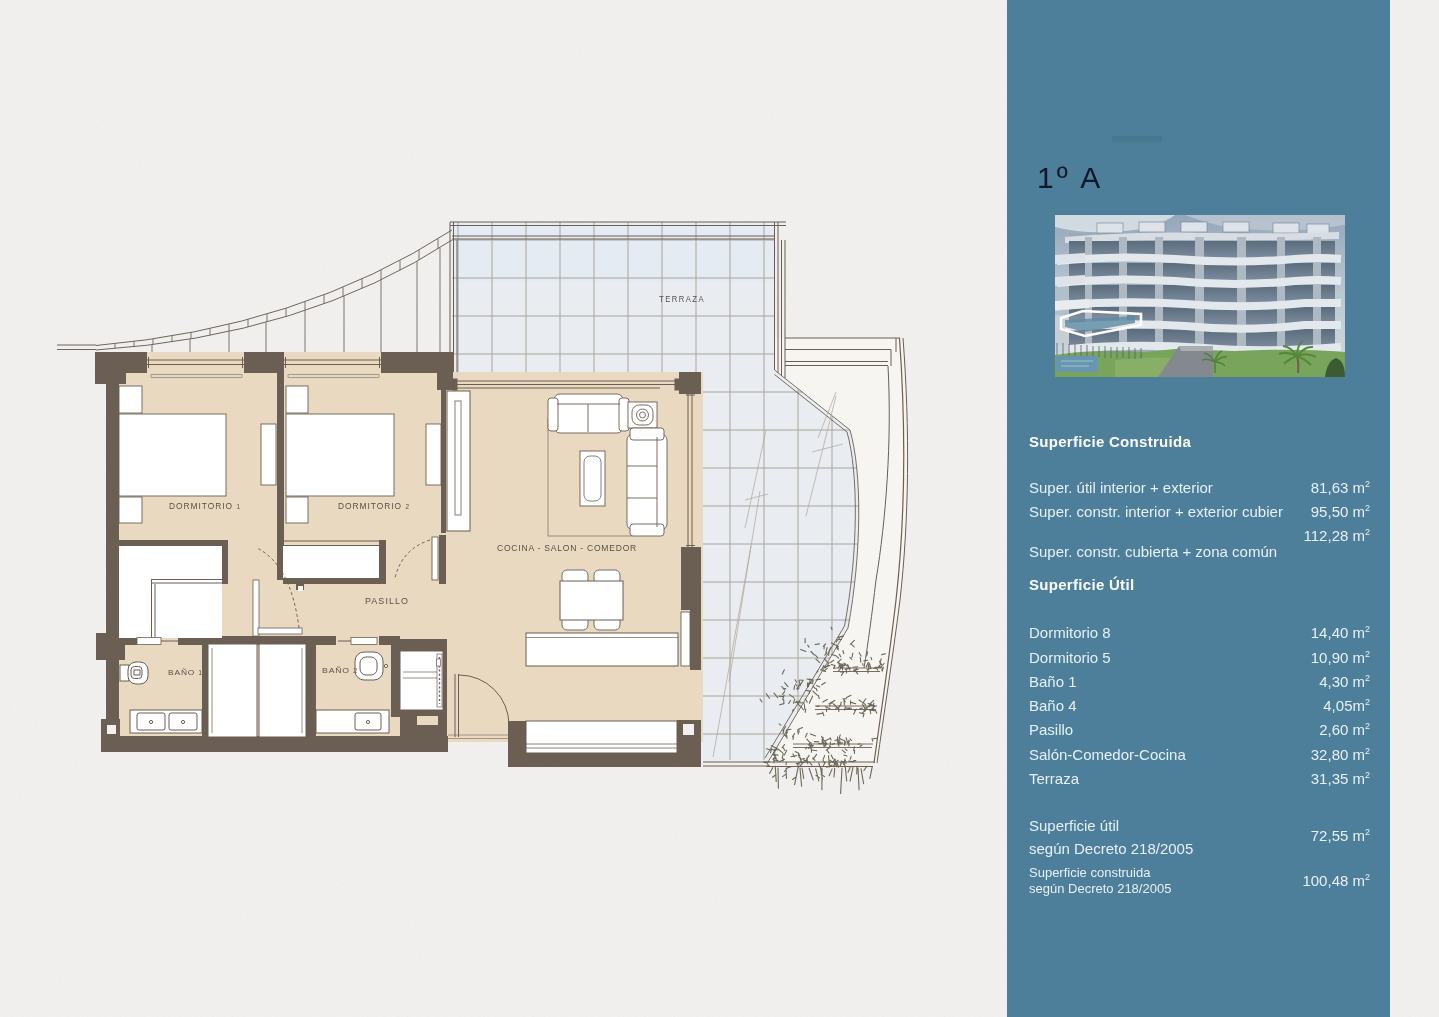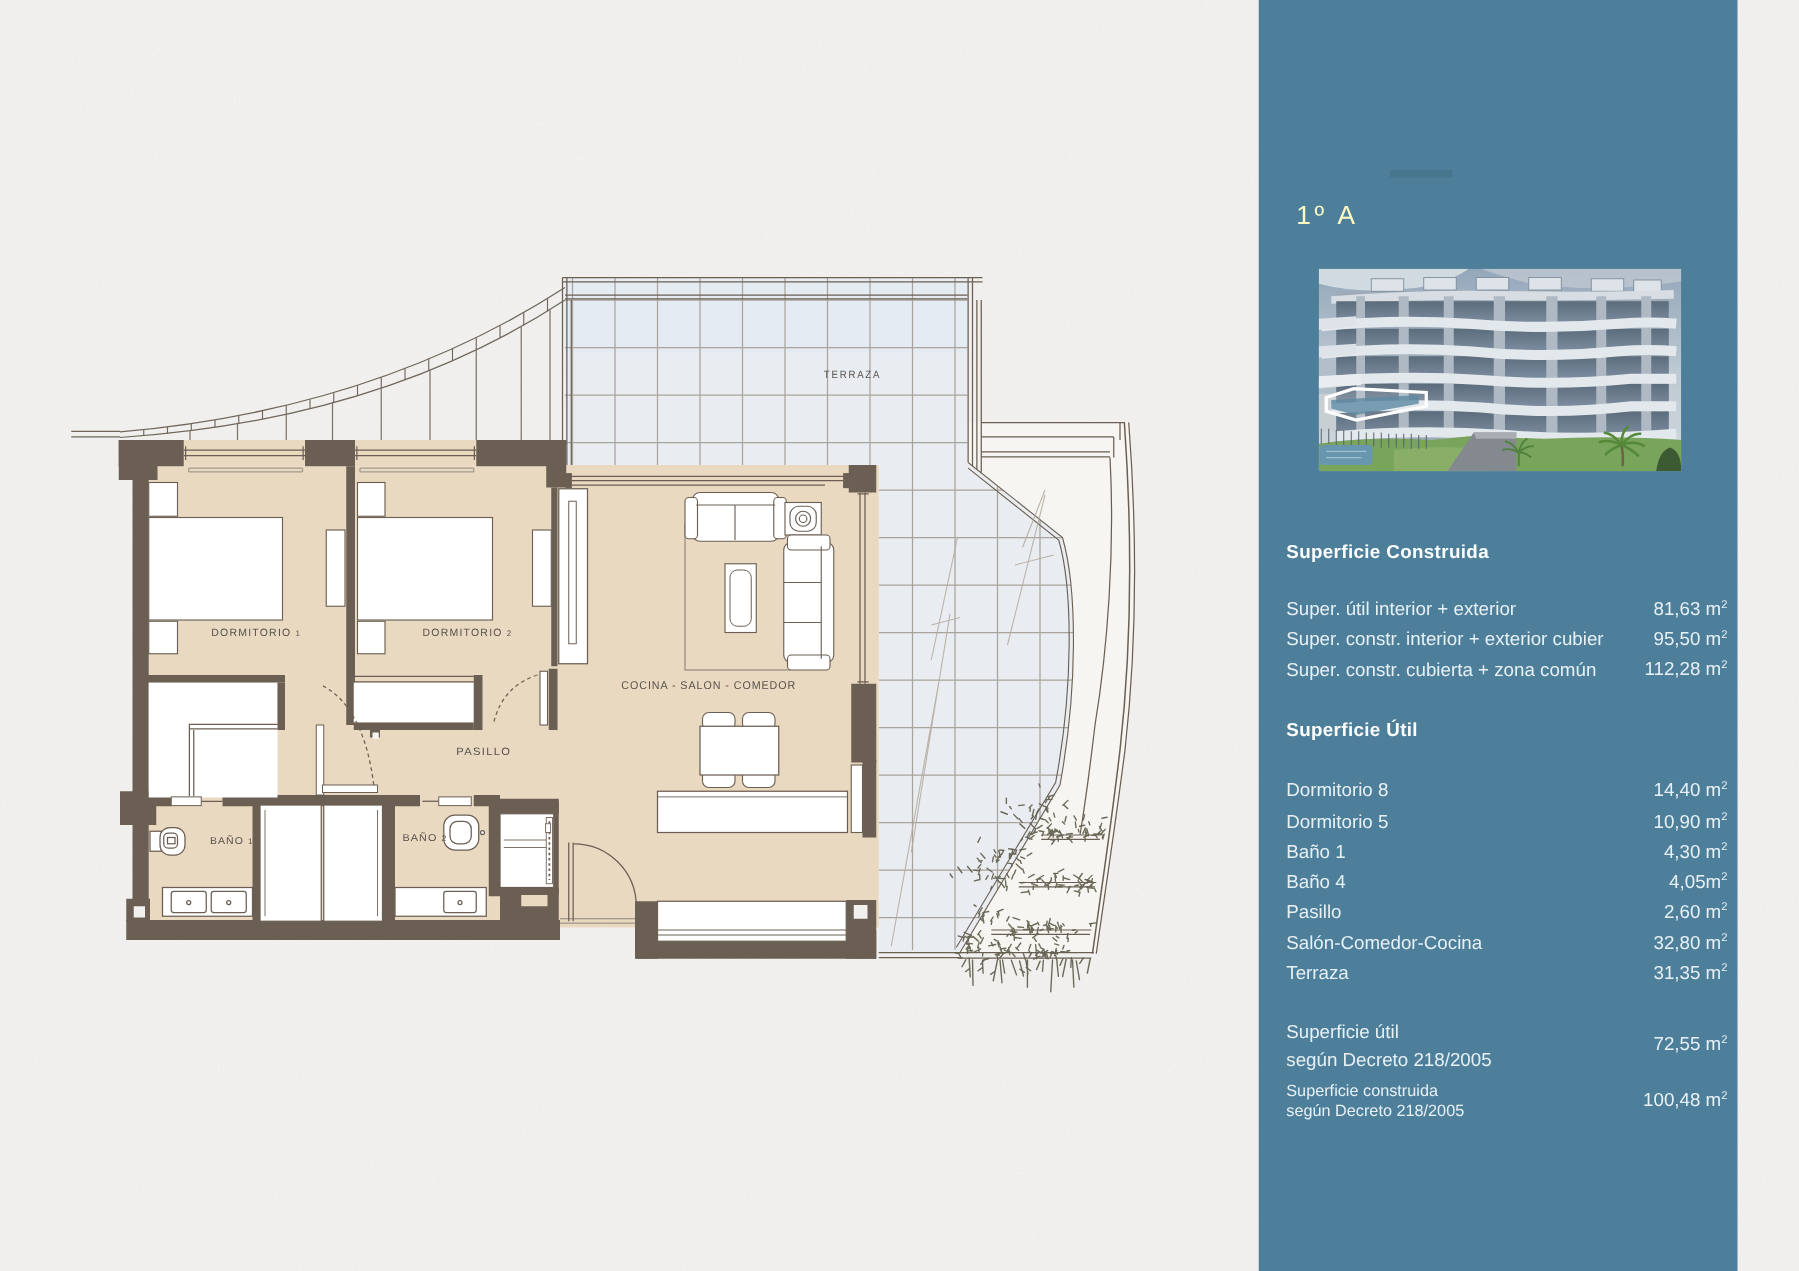--- a/index.html
+++ b/index.html
@@ -1,20 +1,20 @@
 <!DOCTYPE html>
 <html><head>
 <meta charset="utf-8">
 <style>
 html,body{margin:0;padding:0}
 body{width:1439px;height:1017px;position:relative;overflow:hidden;background:#f2f1ef;font-family:"Liberation Sans",sans-serif}
 #side{position:absolute;left:1007px;top:0;width:383px;height:1017px;background:#4d7f9a;color:#e7f0f5}
 #side .h{position:absolute;left:22px;font-weight:bold;color:#fdfefe;font-size:15px;letter-spacing:.3px;white-space:nowrap}
 #side .l{position:absolute;left:22px;font-size:15px;white-space:nowrap}
-#side .v{position:absolute;right:8px;font-size:15px;text-align:center;white-space:nowrap}
+#side .v{position:absolute;right:20px;font-size:15px;text-align:center;white-space:nowrap}
 #side sup{font-size:9px;line-height:0}
 </style>
 </head>
 <body>
 
 <svg width="1439" height="1017" style="position:absolute;left:0;top:0">
 <filter id="pn">
       <feTurbulence type="fractalNoise" baseFrequency="0.55" numOctaves="3" stitchTiles="stitch"></feTurbulence>
       <feColorMatrix type="saturate" values="0"></feColorMatrix>
       <feComponentTransfer>
@@ -337,21 +337,21 @@
 <text x="497" y="551" font-family="Liberation Sans, sans-serif" font-size="9" letter-spacing=".8" fill="#57504a" textLength="140" lengthAdjust="spacingAndGlyphs">COCINA - SALON - COMEDOR</text>
 
 <text x="659" y="302" font-family="Liberation Sans, sans-serif" font-size="8.5" letter-spacing="1.6" fill="#57504a" textLength="46" lengthAdjust="spacingAndGlyphs">TERRAZA</text>
 
 </svg>
 
 <div id="side">
 
 <div style="position:absolute;left:105px;top:136px;width:50px;height:6px;background:rgba(20,40,50,.10)"></div>
 
-<div style="position:absolute;left:30px;top:161px;font-size:21px;letter-spacing:3px;color:#fef9c3">1º A</div>
+<div style="position:absolute;left:30px;top:161px;font-size:30px;letter-spacing:3px;color:#0f172a">1º A</div>
 
 <svg width="290" height="162" viewBox="0 0 290 162" style="position:absolute;left:48px;top:215px">
 <defs>
 <linearGradient id="sky" x1="0" y1="0" x2="0" y2="1">
           <stop offset="0" stop-color="#94a7ba"></stop>
           <stop offset=".5" stop-color="#bcc8d2"></stop>
           <stop offset="1" stop-color="#d3dade"></stop>
         </linearGradient>
 <linearGradient id="win" x1="0" y1="0" x2="0" y2="1">
           <stop offset="0" stop-color="#5b6c7c"></stop>
@@ -452,21 +452,21 @@
 </svg>
 
 <div class="h" style="top:433px">Superficie Construida</div>
 
 <div class="l" style="top:479px">Super. útil interior + exterior</div>
     <div class="v" style="top:479px">81,63 m<sup>2</sup></div>
 
 <div class="l" style="top:503px">Super. constr. interior + exterior cubier</div>
     <div class="v" style="top:503px">95,50 m<sup>2</sup></div>
 
-<div class="l" style="top:528px">Super. constr. cubierta + zona común</div>
+<div class="l" style="top:543px">Super. constr. cubierta + zona común</div>
     <div class="v" style="top:527px">112,28 m<sup>2</sup></div>
 
 <div class="h" style="top:576px">Superficie Útil</div>
 
 <div class="l" style="top:624px">Dormitorio 8</div>
     <div class="v" style="top:624px">14,40 m<sup>2</sup></div>
 
 <div class="l" style="top:649px">Dormitorio 5</div>
     <div class="v" style="top:649px">10,90 m<sup>2</sup></div>
 

